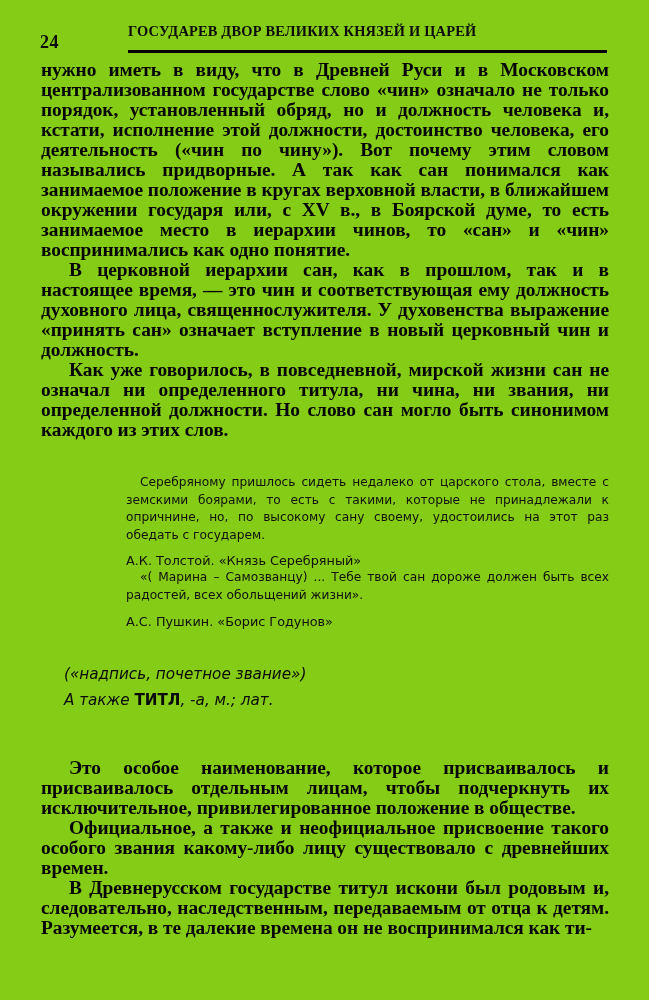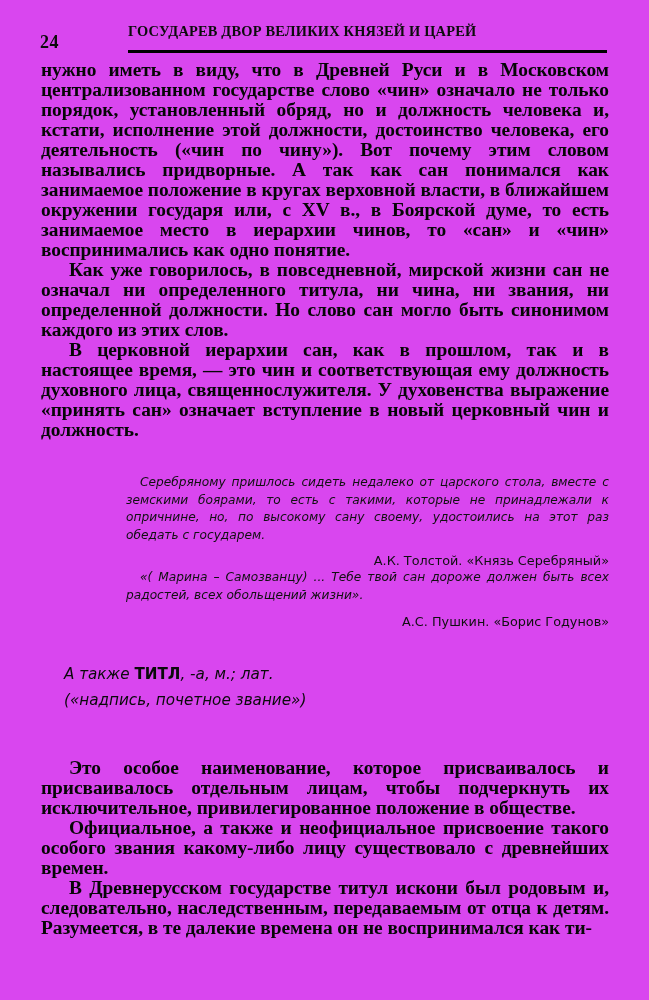--- a/index.html
+++ b/index.html
@@ -12,21 +12,21 @@
     height: 1000px;
     position: relative;
     font-family: "Liberation Serif", "DejaVu Serif", serif;
     color: #000000;
     overflow: hidden;
   }
 
   .page {
     position: absolute;
     inset: 0;
-    background: #d946ef;
+    background: #84cc16;
   }
 
   
   .runhead {
     position: absolute;
     left: 0;
     top: 14px;
     width: 649px;
     height: 42px;
   }
@@ -88,30 +88,29 @@
   
   .quotes {
     position: absolute;
     left: 126px;
     top: 474px;
     width: 483px;
   }
   .quote-text {
     margin: 0;
     font-family: "DejaVu Sans", "Liberation Sans", sans-serif;
-    font-style: italic;
     font-size: 12.2px;
     line-height: 17.6px;
     text-align: justify;
     text-indent: 14px;
     color: #101010;
   }
   .quote-attr {
     margin: 8px 0 0 0;
-    text-align: right;
+    text-align: left;
     font-family: "DejaVu Sans", "Liberation Sans", sans-serif;
     font-size: 12.8px;
     line-height: 17px;
     color: #101010;
   }
   .quote-block-2 { }
 
   
   .entry {
     position: absolute;
@@ -144,41 +143,41 @@
 <div class="page">
 
   <div class="runhead">
     <div class="folio">24</div>
     <div class="runhead-title">ГОСУДАРЕВ ДВОР ВЕЛИКИХ КНЯЗЕЙ И ЦАРЕЙ</div>
     <div class="runhead-rule"></div>
   </div>
 
   <div class="body-col" id="body-top">
       <p class="para first"><span>нужно иметь в виду, что в Древней Руси и в Московском централизованном государстве слово «чин» означало не только порядок, установленный обряд, но и должность человека и, кстати, исполнение этой должности, достоинство человека, его деятельность («чин по чину»). Вот почему этим словом назывались придворные. А так как сан понимался как занимаемое положение в кругах верховной власти, в ближайшем окружении государя или, с XV в., в Боярской думе, то есть занимаемое место в иерархии чинов, то «сан» и «чин» воспринимались как одно понятие.</span></p>
+      <p class="para"><span>В церковной иерархии сан, как в прошлом, так и в настоящее время, — это чин и соответствующая ему должность духовного лица, священнослужителя. У духовенства выражение «принять сан» означает вступление в новый церковный чин и должность.</span></p>
       <p class="para"><span>Как уже говорилось, в повседневной, мирской жизни сан не означал ни определенного титула, ни чина, ни звания, ни определенной должности. Но слово </span><b>сан</b><span> могло быть синонимом каждого из этих слов.</span></p>
-      <p class="para"><span>В церковной иерархии сан, как в прошлом, так и в настоящее время, — это чин и соответствующая ему должность духовного лица, священнослужителя. У духовенства выражение «принять сан» означает вступление в новый церковный чин и должность.</span></p>
     </div>
 
   <div class="quotes" id="quotes">
       <div>
         <p class="quote-text">Серебряному пришлось сидеть недалеко от царского стола, вместе с земскими боярами, то есть с такими, которые не принадлежали к опричнине, но, по высокому сану своему, удостоились на этот раз обедать с государем.</p>
         <p class="quote-attr">А.К. Толстой. «Князь Серебряный»</p>
       </div>
       <div class="quote-block-2">
         <p class="quote-text">«( Марина – Самозванцу) ... Тебе твой сан дороже должен быть всех радостей, всех обольщений жизни».</p>
         <p class="quote-attr">А.С. Пушкин. «Борис Годунов»</p>
       </div>
     </div>
 
   <div class="entry">
     <p class="entry-line">
-      <i>А также </i><b>ТИТЛ</b><i>, -а, м.; лат.</i>
+      <i>(«надпись, почетное звание»)</i>
     </p>
     <p class="entry-line">
-      <i>(«надпись, почетное звание»)</i>
+      <i>А также </i><b>ТИТЛ</b><i>, -а, м.; лат.</i>
     </p>
   </div>
 
   <div class="body-col-2" id="body-bottom">
       <p class="para"><span>Это особое наименование, которое присваивалось и присваивалось отдельным лицам, чтобы подчеркнуть их исключительное, привилегированное положение в обществе.</span></p>
       <p class="para"><span>Официальное, а также и неофициальное присвоение такого особого звания какому-либо лицу существовало с древнейших времен.</span></p>
       <p class="para"><span>В Древнерусском государстве титул искони был родовым и, следовательно, наследственным, передаваемым от отца к детям. Разумеется, в те далекие времена он не воспринимался как ти-</span></p>
     </div>
 
 </div>

